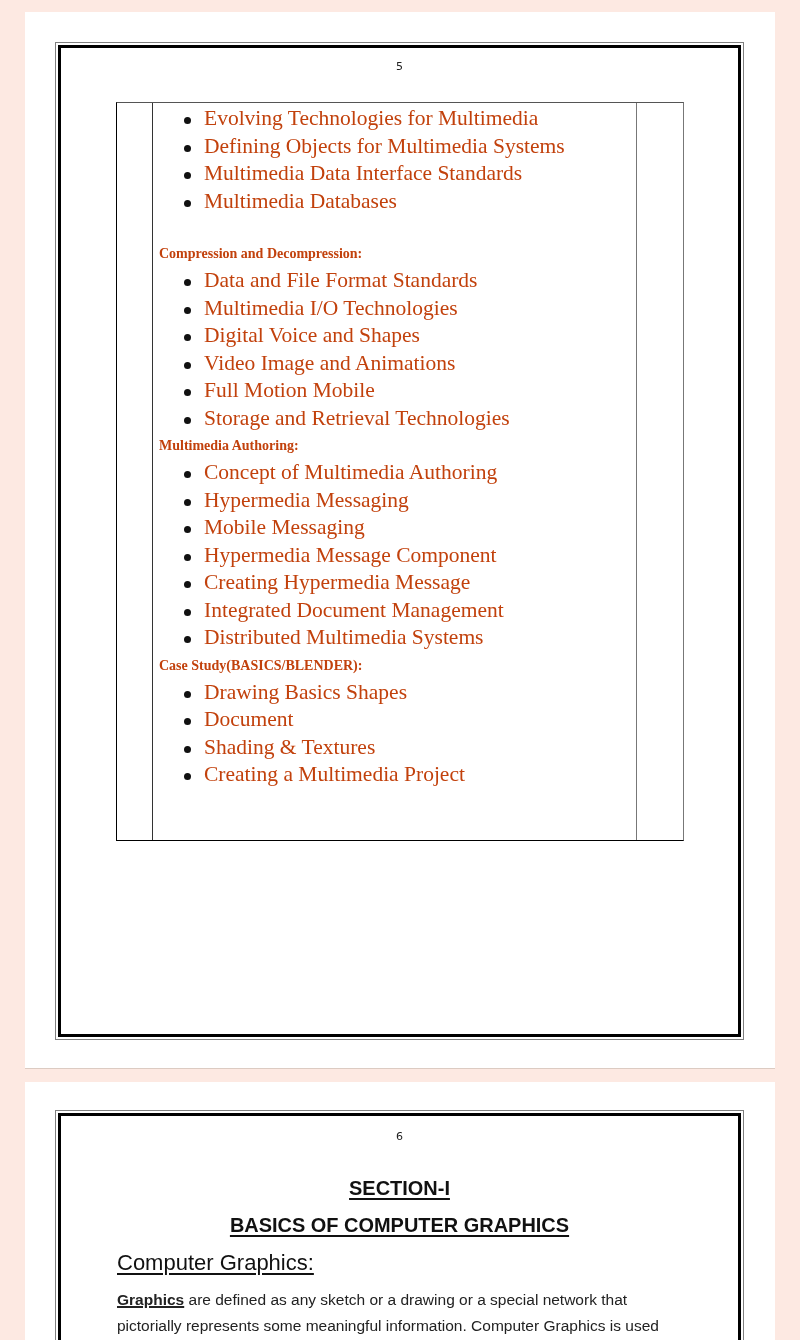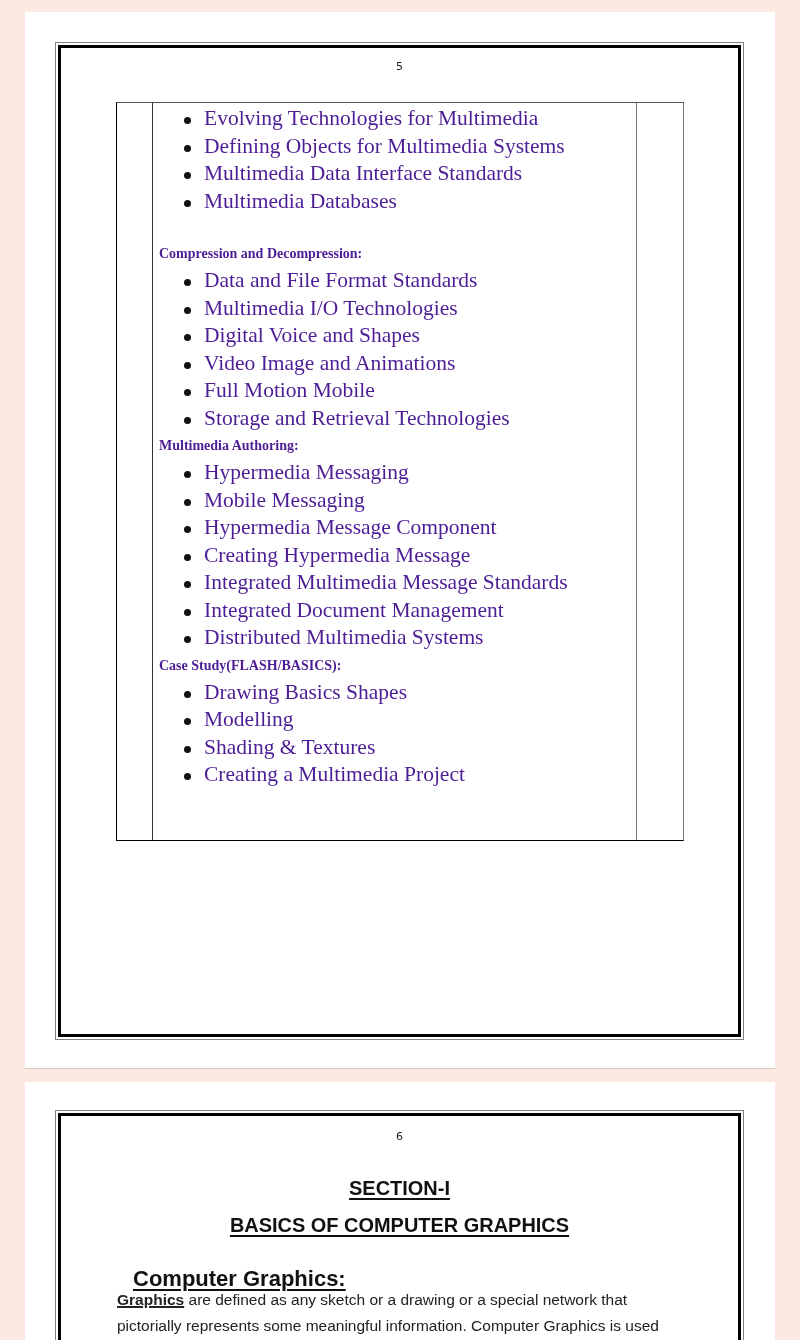--- a/index.html
+++ b/index.html
@@ -37,21 +37,21 @@
   .syllabus-table {
     position: absolute; left: 55px; top: 54px; width: 568px; height: 739px;
     box-sizing: border-box; border: 1px solid #000;
     border-top-color: #555; border-right-color: #777;
   }
   .col-line { position: absolute; top: 0; bottom: 0; width: 1px; background: #333; }
   .col-line.left { left: 35px; }
   .col-line.right { left: 519px; background: #777; }
   .cell-content {
     position: absolute; left: 42px; top: 2px; width: 470px;
-    font-size: 21.5px; color: #4c1d95; line-height: 27.5px;
+    font-size: 21.5px; color: #c2410c; line-height: 27.5px;
   }
   .cell-content ul { margin: 0; padding: 0; list-style: none; }
   .cell-content li { position: relative; padding-left: 45px; white-space: nowrap; }
   .cell-content li::before {
     content: ""; position: absolute; left: 25px; top: 12px;
     width: 7px; height: 7px; border-radius: 50%; background: #111;
   }
   .cell-content h3 {
     margin: 0; font-size: 14px; font-weight: bold; line-height: 27px;
     white-space: nowrap;
@@ -61,23 +61,23 @@
   .section-title, .section-subtitle {
     position: absolute; left: 0; right: 0; text-align: center;
     font-family: "Liberation Sans", sans-serif; font-weight: bold;
     text-decoration: underline; text-decoration-thickness: 2px;
     text-underline-offset: 3px; color: #111;
   }
   .section-title { top: 60px; font-size: 21px; transform: scaleX(0.95); }
   .section-subtitle { top: 97px; font-size: 21px; transform: scaleX(0.95); }
   .subhead {
     position: absolute; left: 56px; top: 134px;
-    font-family: "Liberation Sans", sans-serif; font-weight: bold; font-size: 22px;
+    font-family: "Liberation Sans", sans-serif; font-weight: normal; font-size: 22px;
     text-decoration: underline; text-decoration-thickness: 2px;
-    text-underline-offset: 3px; color: #111; margin: 16px;
+    text-underline-offset: 3px; color: #111; margin: 0;
   }
   .body-text {
     position: absolute; left: 56px; top: 171px; width: 570px;
     font-family: "Liberation Sans", sans-serif; font-size: 15.5px; line-height: 26px;
     color: #222; margin: 0;
   }
   .body-text .term { font-weight: bold; text-decoration: underline; text-decoration-thickness: 2px; }
 </style>
 </head>
 <body>
@@ -104,33 +104,33 @@
             <li>Data and File Format Standards</li>
             <li>Multimedia I/O Technologies</li>
             <li>Digital Voice and Shapes</li>
             <li>Video Image and Animations</li>
             <li>Full Motion Mobile</li>
             <li>Storage and Retrieval Technologies</li>
           </ul>
 
           <h3>Multimedia Authoring:</h3>
           <ul>
+            <li>Concept of Multimedia Authoring</li>
             <li>Hypermedia Messaging</li>
             <li>Mobile Messaging</li>
             <li>Hypermedia Message Component</li>
             <li>Creating Hypermedia Message</li>
-            <li>Integrated Multimedia Message Standards</li>
             <li>Integrated Document Management</li>
             <li>Distributed Multimedia Systems</li>
           </ul>
 
-          <h3>Case Study(FLASH/BASICS):</h3>
+          <h3>Case Study(BASICS/BLENDER):</h3>
           <ul>
             <li>Drawing Basics Shapes</li>
-            <li>Modelling</li>
+            <li>Document</li>
             <li>Shading &amp; Textures</li>
             <li>Creating a Multimedia Project</li>
           </ul>
         </div>
       </div>
     </div>
   </div>
 </div>
 
 <div class="page" id="page2">

